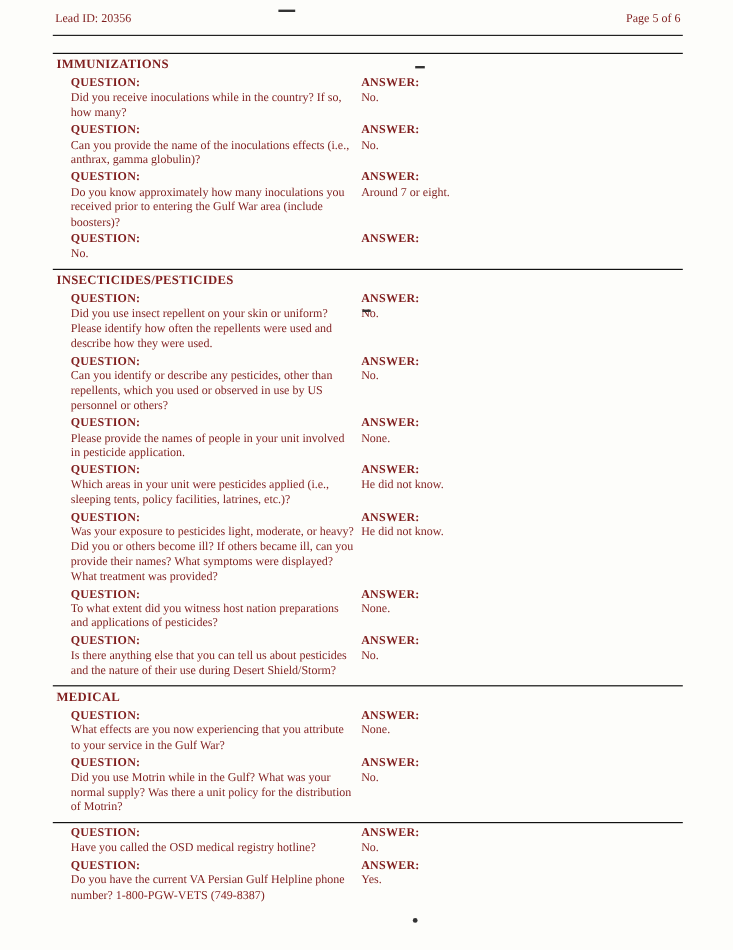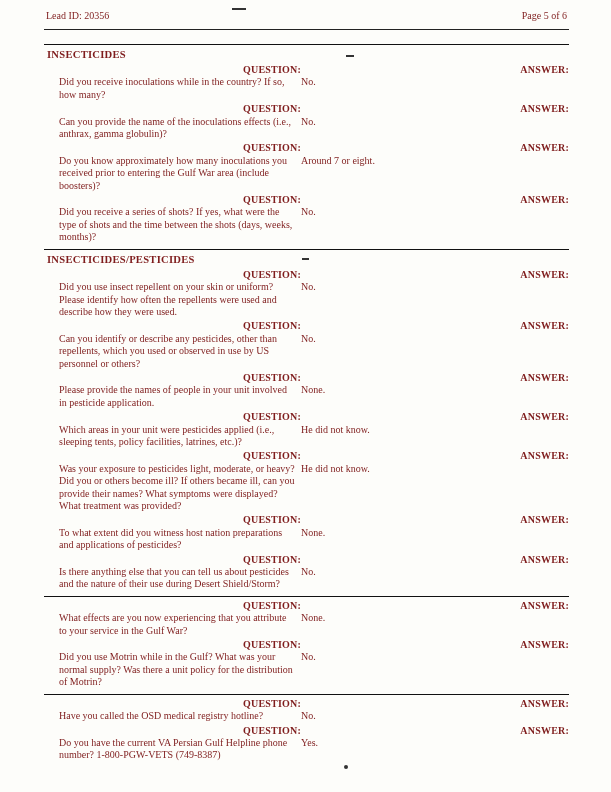--- a/index.html
+++ b/index.html
@@ -28,21 +28,21 @@
     margin:1px 0 3px 3px; letter-spacing:.25px;
   }
   .qa {
     display:grid;
     grid-template-columns: 242px 1fr;
     margin-left:15px;
     font-size:10px;
     line-height:12.4px;
     margin-bottom:2px;
   }
-  .q-label, .a-label { font-weight:bold; letter-spacing:.2px;text-align:right; }
+  .q-label, .a-label { font-weight:bold; letter-spacing:.2px; }
   .q-text { padding-right:6px; }
   .a-text { }
   .artifact { position:absolute; background:#333; }
   .art-1 { width:14px; height:2px; top:8px;  left:232px; }
   .art-2 { width:8px;  height:2px; top:55px; left:346px; }
   .art-3 { width:7px;  height:2px; top:258px;left:302px; }
   .art-dot { width:4px; height:4px; border-radius:50%; top:765px; left:344px; }
 </style>
 </head>
 <body>
@@ -51,21 +51,21 @@
 
   <div class="hdr">
     <span>Lead ID: 20356</span>
     <span>Page  5 of  6</span>
   </div>
   <hr class="hdr-rule">
 
   <div class="sections">
   <div class="section">
     <hr class="section-rule">
-    <div class="section-title">INSECTICIDES</div>
+    <div class="section-title">IMMUNIZATIONS</div>
     <div class="section-body">
   <div class="qa">
     <div class="q-label">QUESTION:</div>
     <div class="a-label">ANSWER:</div>
     <div class="q-text">Did you receive inoculations while in the country?  If so, how many?</div>
     <div class="a-text">No.</div>
   </div>
 
   <div class="qa">
     <div class="q-label">QUESTION:</div>
@@ -77,21 +77,20 @@
   <div class="qa">
     <div class="q-label">QUESTION:</div>
     <div class="a-label">ANSWER:</div>
     <div class="q-text">Do you know approximately how many inoculations you received prior to entering the Gulf War area (include boosters)?</div>
     <div class="a-text">Around 7 or eight.</div>
   </div>
 
   <div class="qa">
     <div class="q-label">QUESTION:</div>
     <div class="a-label">ANSWER:</div>
-    <div class="q-text">Did you receive a series of shots?  If yes, what were the type of shots and the time between the shots (days, weeks, months)?</div>
     <div class="a-text">No.</div>
   </div>
 </div>
   </div>
 
   <div class="section">
     <hr class="section-rule">
     <div class="section-title">INSECTICIDES/PESTICIDES</div>
     <div class="section-body">
   <div class="qa">
@@ -140,20 +139,21 @@
     <div class="q-label">QUESTION:</div>
     <div class="a-label">ANSWER:</div>
     <div class="q-text">Is there anything else that you can tell us about pesticides and the nature of their use during Desert Shield/Storm?</div>
     <div class="a-text">No.</div>
   </div>
 </div>
   </div>
 
   <div class="section">
     <hr class="section-rule">
+    <div class="section-title">MEDICAL</div>
     <div class="section-body">
   <div class="qa">
     <div class="q-label">QUESTION:</div>
     <div class="a-label">ANSWER:</div>
     <div class="q-text">What effects are you now experiencing that you attribute to your service in the Gulf War?</div>
     <div class="a-text">None.</div>
   </div>
 
   <div class="qa">
     <div class="q-label">QUESTION:</div>

